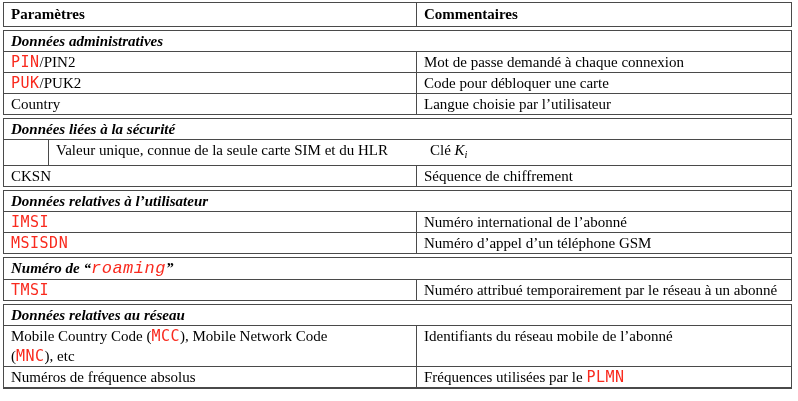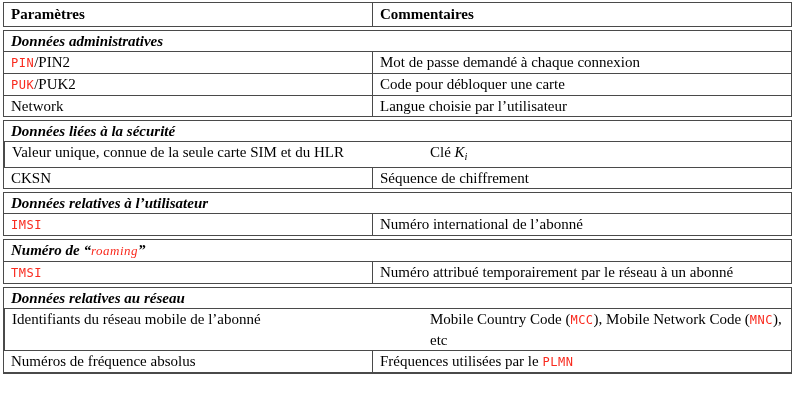--- a/index.html
+++ b/index.html
@@ -44,20 +44,21 @@
   }
   .col-param {
     flex: 0 0 368px;
     width: 368px;
     box-sizing: border-box;
   }
   .col-comment {
     flex: 1 1 auto;
     border-left: 1px solid #4a4a4a;
     box-sizing: border-box;
+    margin-left: 44px;
   }
   .section-title {
     line-height: 20px;
     min-height: 20px;
     padding: 0 7px;
     font-style: italic;
     font-weight: bold;
   }
   .data-row {
     display: flex;
@@ -67,28 +68,28 @@
   .cell {
     line-height: 20px;
     min-height: 20px;
     padding: 0 7px;
   }
   
   .seg-plain { font-family: "Liberation Serif", serif; }
   .seg-tt {
     font-family: "DejaVu Sans Mono", "Liberation Mono", monospace;
     color: #f92a1e;
-    font-size: 12px;
+    font-size: 15px;
     letter-spacing: 0.5px;
     font-weight: normal;
   }
   .seg-tt-it {
-    font-family: Liberation Serif, serif;
+    font-family: Liberation Mono, monospace;
     color: #f92a1e;
-    font-size: 13px;
+    font-size: 17px;
     letter-spacing: 0.5px;
     font-style: italic;
     font-weight: normal;
   }
   .seg-math { font-style: italic; }
   .seg-msub {
     font-style: italic;
     font-size: 10.5px;
     vertical-align: -3px;
   }
@@ -108,54 +109,58 @@
         <div class="section-title"><span class="seg-plain">Données administratives</span></div>
         <div class="data-row">
           <div class="cell col-param"><span class="seg-tt">PIN</span><span class="seg-plain">/PIN2</span></div>
           <div class="cell col-comment"><span class="seg-plain">Mot de passe demandé à chaque connexion</span></div>
         </div>
         <div class="data-row">
           <div class="cell col-param"><span class="seg-tt">PUK</span><span class="seg-plain">/PUK2</span></div>
           <div class="cell col-comment"><span class="seg-plain">Code pour débloquer une carte</span></div>
         </div>
         <div class="data-row">
-          <div class="cell col-param"><span class="seg-plain">Network</span></div>
+          <div class="cell col-param"><span class="seg-plain">Country</span></div>
           <div class="cell col-comment"><span class="seg-plain">Langue choisie par l’utilisateur</span></div>
         </div>
       </div>
       <div class="block">
         <div class="section-title"><span class="seg-plain">Données liées à la sécurité</span></div>
         <div class="data-row">
           <div class="cell col-comment"><span class="seg-plain">Valeur unique, connue de la seule carte SIM et du HLR</span></div>
           <div class="cell col-param"><span class="seg-plain">Clé </span><span class="seg-math">K</span><span class="seg-msub">i</span></div>
         </div>
         <div class="data-row">
           <div class="cell col-param"><span class="seg-plain">CKSN</span></div>
           <div class="cell col-comment"><span class="seg-plain">Séquence de chiffrement</span></div>
         </div>
       </div>
       <div class="block">
         <div class="section-title"><span class="seg-plain">Données relatives à l’utilisateur</span></div>
         <div class="data-row">
           <div class="cell col-param"><span class="seg-tt">IMSI</span></div>
           <div class="cell col-comment"><span class="seg-plain">Numéro international de l’abonné</span></div>
         </div>
+        <div class="data-row">
+          <div class="cell col-param"><span class="seg-tt">MSISDN</span></div>
+          <div class="cell col-comment"><span class="seg-plain">Numéro d’appel d’un téléphone GSM</span></div>
+        </div>
       </div>
       <div class="block">
         <div class="section-title"><span class="seg-plain">Numéro de “</span><span class="seg-tt-it">roaming</span><span class="seg-plain">”</span></div>
         <div class="data-row">
           <div class="cell col-param"><span class="seg-tt">TMSI</span></div>
           <div class="cell col-comment"><span class="seg-plain">Numéro attribué temporairement par le réseau à un abonné</span></div>
         </div>
       </div>
       <div class="block">
         <div class="section-title"><span class="seg-plain">Données relatives au réseau</span></div>
         <div class="data-row">
+          <div class="cell col-param"><span class="seg-plain">Mobile Country Code (</span><span class="seg-tt">MCC</span><span class="seg-plain">), Mobile Network Code (</span><span class="seg-tt">MNC</span><span class="seg-plain">), etc</span></div>
           <div class="cell col-comment"><span class="seg-plain">Identifiants du réseau mobile de l’abonné</span></div>
-          <div class="cell col-param"><span class="seg-plain">Mobile Country Code (</span><span class="seg-tt">MCC</span><span class="seg-plain">), Mobile Network Code (</span><span class="seg-tt">MNC</span><span class="seg-plain">), etc</span></div>
         </div>
         <div class="data-row">
           <div class="cell col-param"><span class="seg-plain">Numéros de fréquence absolus</span></div>
           <div class="cell col-comment"><span class="seg-plain">Fréquences utilisées par le </span><span class="seg-tt">PLMN</span></div>
         </div>
       </div>
     </div>
 </div>
 
 </body></html>

